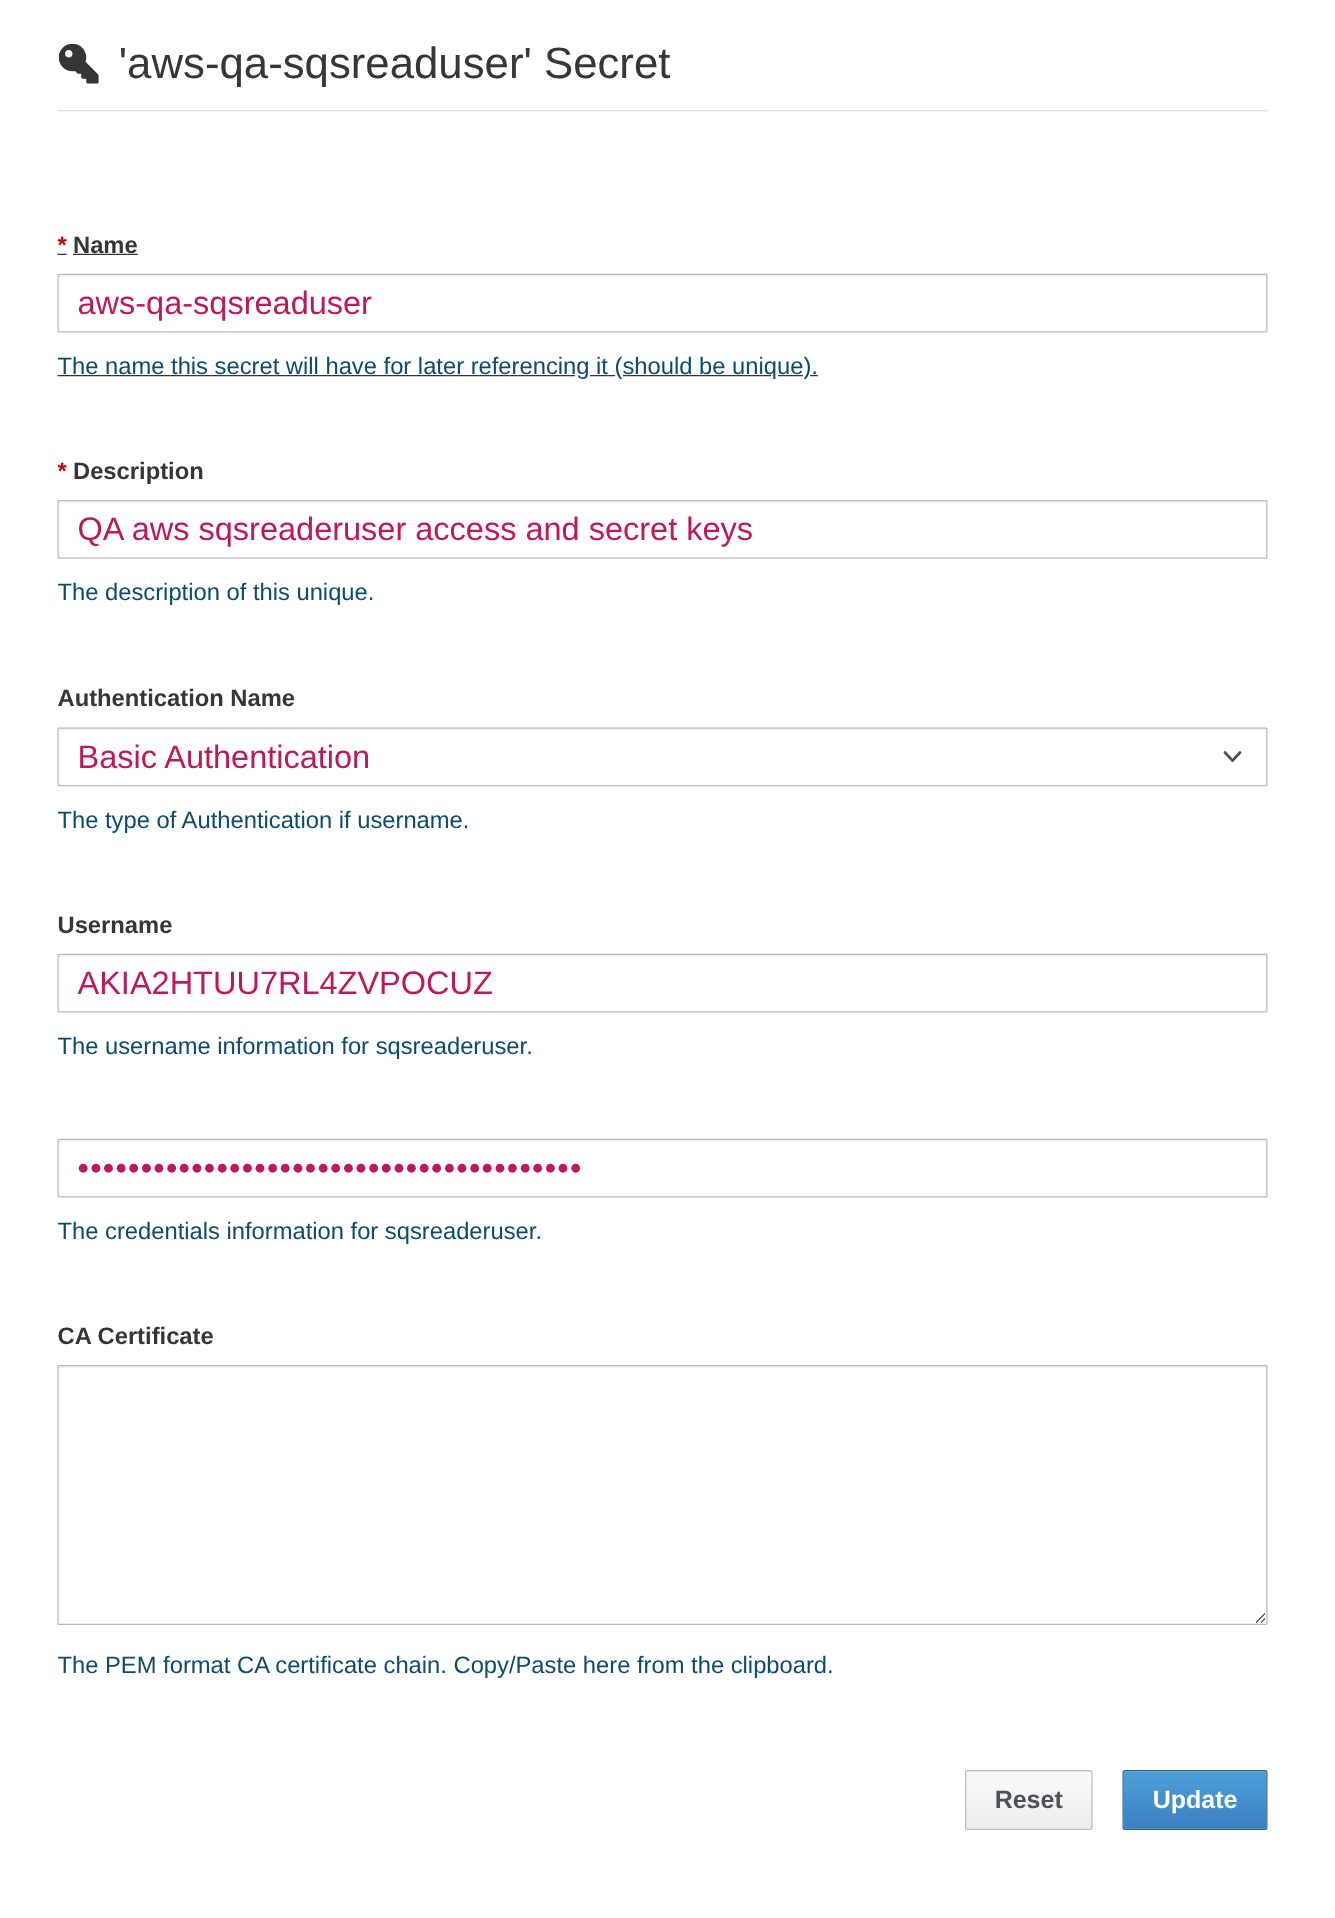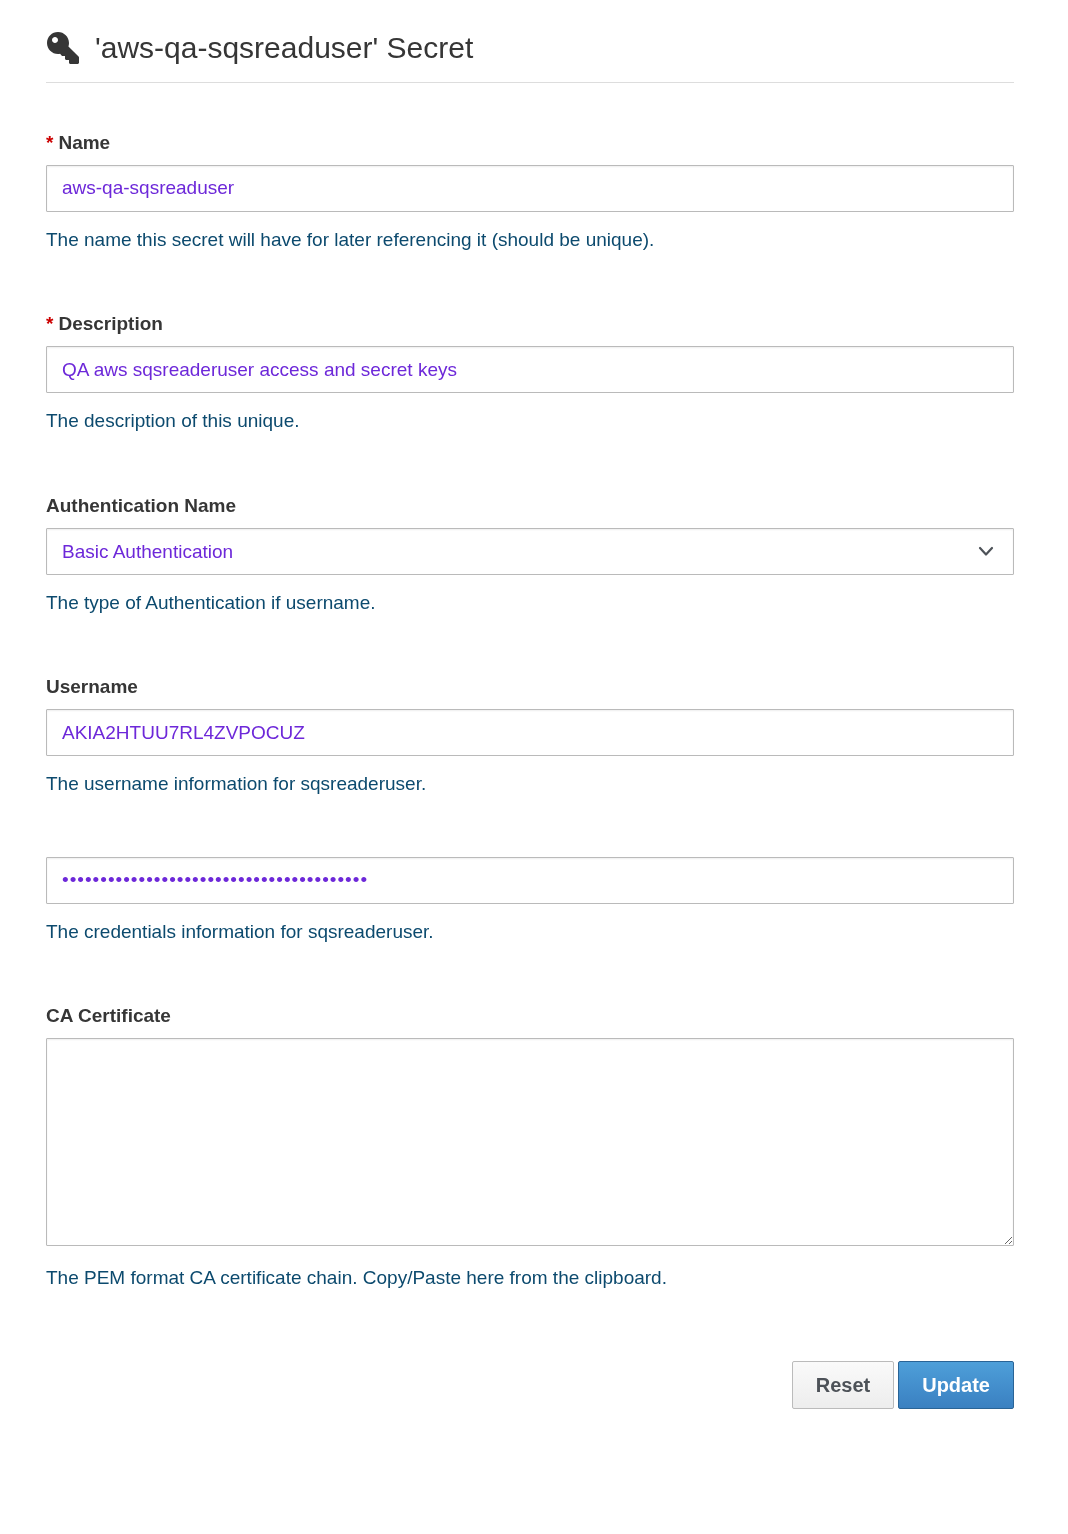--- a/index.html
+++ b/index.html
@@ -31,48 +31,48 @@
   }
   .page-header .key-icon-wrap {
     width: 34px;
     height: 34px;
     display: flex;
     align-items: center;
     justify-content: center;
     flex: 0 0 auto;
   }
   .page-title {
-    font-size: 30px;
+    font-size: 35px;
     font-weight: 400;
     color: #363636;
     line-height: 1.2;
   }
 
   
   .field-group { margin-top: 60px; }
-  .field-group.first { margin-top: 48px; }
+  .field-group.first { margin-top: 96px; text-decoration: underline; }
   .field-label {
     font-size: 19px;
     font-weight: 700;
     color: #363636;
     margin-bottom: 10px;
     line-height: 1.25;
   }
   .required-marker {
     color: #cc0000;
     font-weight: 700;
     margin-right: 5px;
   }
   .text-input, .select-input, .textarea-input {
     width: 100%;
     border: 1px solid #bababa;
     background: #ffffff;
     font-family: "Liberation Sans", sans-serif;
-    font-size: 19px;
-    color: #6d28d9;
+    font-size: 26px;
+    color: #be185d;
     padding: 0 15px;
     border-radius: 1px;
     box-shadow: inset 0 1px 2px rgba(0,0,0,0.07);
     outline: none;
   }
   .text-input { height: 47px; }
   .select-wrap { position: relative; }
   .select-input {
     height: 47px;
     appearance: none;
@@ -97,21 +97,21 @@
     margin-top: 16px;
     font-size: 19px;
     color: #0c4a6e;
     line-height: 1.3;
   }
 
   
   .button-row {
     display: flex;
     justify-content: flex-end;
-    gap: 4px;
+    gap: 24px;
     margin-top: 70px;
     padding-bottom: 42px;
   }
   .btn {
     font-family: "Liberation Sans", sans-serif;
     font-size: 20px;
     font-weight: 700;
     line-height: 1;
     padding: 13px 23px;
     border-radius: 2px;

